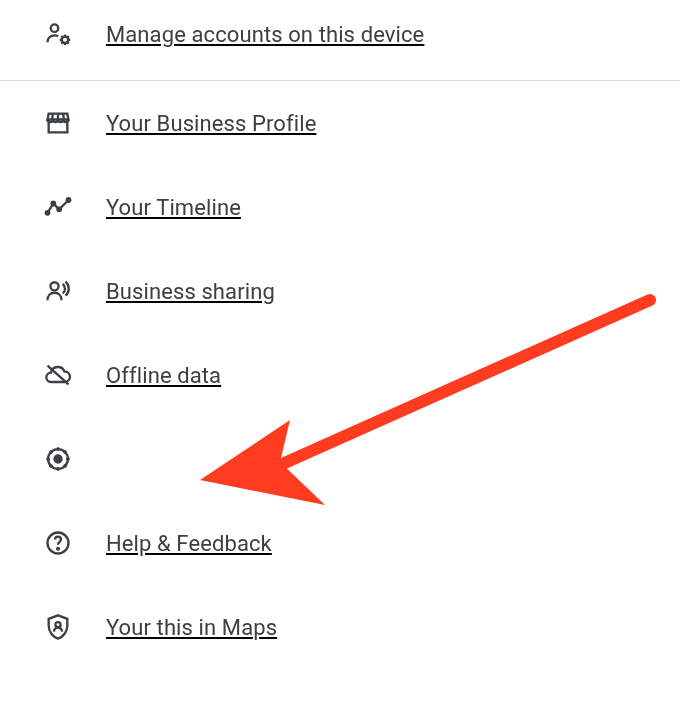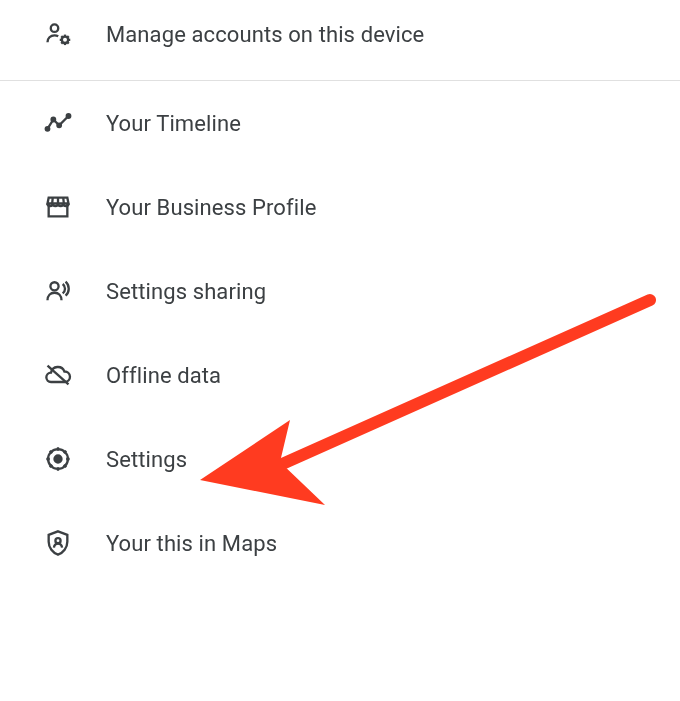--- a/index.html
+++ b/index.html
@@ -16,20 +16,21 @@
       overflow: hidden;
     }
     .menu-list {
       list-style: none;
     }
     .menu-item {
       display: flex;
       align-items: center;
       padding: 26px 0 26px 42px;
       cursor: pointer;
+      text-decoration: underline;
     }
     .menu-item.first {
       padding-top: 18px;
       padding-bottom: 30px;
     }
     .icon-wrap {
       width: 32px;
       height: 32px;
       display: flex;
       align-items: center;
@@ -88,80 +89,89 @@
     <span class="menu-label">Manage accounts on this device</span>
   </li>
 
   <li>
       <div class="divider"></div>
     </li>
 
   <li class="menu-item">
     <span class="icon-wrap">
       <svg viewBox="0 0 24 24" stroke-width="2">
-        <polyline points="3,17 8,9 13,14 21,6"></polyline>
-        <circle cx="3" cy="17" r="1.5" fill="#3c4043"></circle>
-        <circle cx="8" cy="9" r="1.5" fill="#3c4043"></circle>
-        <circle cx="13" cy="14" r="1.5" fill="#3c4043"></circle>
-        <circle cx="21" cy="6" r="1.5" fill="#3c4043"></circle>
-      </svg>
-    </span>
-    <span class="menu-label">Your Timeline</span>
-  </li>
-
-  <li class="menu-item">
-    <span class="icon-wrap">
-      <svg viewBox="0 0 24 24" stroke-width="2">
         <path d="M4 4 L20 4 L21 9 L3 9 Z"></path>
         <path d="M4 9 L4 20 L20 20 L20 9"></path>
         <path d="M7.5 4 L7 9"></path>
         <path d="M12 4 L12 9"></path>
         <path d="M16.5 4 L17 9"></path>
         <path d="M3 9 A2.2 2.2 0 0 0 7.5 9"></path>
         <path d="M7.5 9 A2.2 2.2 0 0 0 12 9"></path>
         <path d="M12 9 A2.2 2.2 0 0 0 16.5 9"></path>
         <path d="M16.5 9 A2.2 2.2 0 0 0 21 9"></path>
       </svg>
     </span>
     <span class="menu-label">Your Business Profile</span>
   </li>
 
   <li class="menu-item">
     <span class="icon-wrap">
       <svg viewBox="0 0 24 24" stroke-width="2">
+        <polyline points="3,17 8,9 13,14 21,6"></polyline>
+        <circle cx="3" cy="17" r="1.5" fill="#3c4043"></circle>
+        <circle cx="8" cy="9" r="1.5" fill="#3c4043"></circle>
+        <circle cx="13" cy="14" r="1.5" fill="#3c4043"></circle>
+        <circle cx="21" cy="6" r="1.5" fill="#3c4043"></circle>
+      </svg>
+    </span>
+    <span class="menu-label">Your Timeline</span>
+  </li>
+
+  <li class="menu-item">
+    <span class="icon-wrap">
+      <svg viewBox="0 0 24 24" stroke-width="2">
         <circle cx="9" cy="8" r="3.5"></circle>
         <path d="M3 20 C3 16 5.5 13.5 9 13.5 C12.5 13.5 15 16 15 20"></path>
         <path d="M16 6 A5 5 0 0 1 16 14" stroke-width="2"></path>
         <path d="M18.5 4 A8 8 0 0 1 18.5 16" stroke-width="2"></path>
       </svg>
     </span>
-    <span class="menu-label">Settings sharing</span>
+    <span class="menu-label">Business sharing</span>
   </li>
 
   <li class="menu-item">
     <span class="icon-wrap">
       <svg viewBox="0 0 24 24" stroke-width="2">
         <path d="M6 18 A4 4 0 0 1 6 10 A6 6 0 0 1 17.5 9 A3.5 3.5 0 0 1 18 18 Z"></path>
         <line x1="3" y1="4" x2="21" y2="20"></line>
       </svg>
     </span>
     <span class="menu-label">Offline data</span>
   </li>
 
   <li class="menu-item">
     <span class="icon-wrap">
       <svg viewBox="0 0 24 24" stroke-width="2">
         <circle cx="12" cy="12" r="3" fill="#3c4043"></circle>
         <path d="M12 2 L12 5 M12 19 L12 22 M22 12 L19 12 M5 12 L2 12 M19.07 4.93 L16.95 7.05 M7.05 16.95 L4.93 19.07 M19.07 19.07 L16.95 16.95 M7.05 7.05 L4.93 4.93"></path>
         <circle cx="12" cy="12" r="8.5"></circle>
       </svg>
     </span>
-    <span class="menu-label">Settings</span>
   </li>
 
+  <li class="menu-item">
+    <span class="icon-wrap">
+      <svg viewBox="0 0 24 24" stroke-width="2">
+        <circle cx="12" cy="12" r="9"></circle>
+        <path d="M9.5 9 A2.5 2.5 0 0 1 14.5 9 C14.5 11 12 11 12 13.5"></path>
+        <circle cx="12" cy="17" r="0.8" fill="#3c4043"></circle>
+      </svg>
+    </span>
+    <span class="menu-label">Help &amp; Feedback</span>
+  </li>
 
   <li class="menu-item">
     <span class="icon-wrap">
       <svg viewBox="0 0 24 24" stroke-width="2">
         <path d="M12 2 L20 5 L20 11 C20 16 16.5 20.5 12 22 C7.5 20.5 4 16 4 11 L4 5 Z"></path>
         <circle cx="12" cy="10" r="2.2"></circle>
         <path d="M8.5 16 C8.8 13.8 10.2 12.6 12 12.6 C13.8 12.6 15.2 13.8 15.5 16"></path>
       </svg>
     </span>
     <span class="menu-label">Your this in Maps</span>

